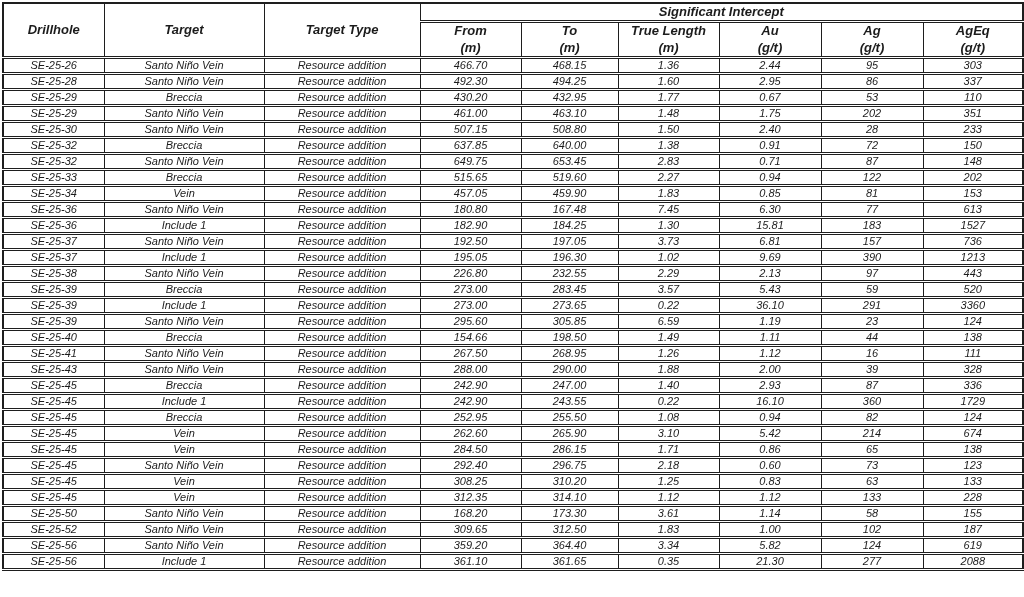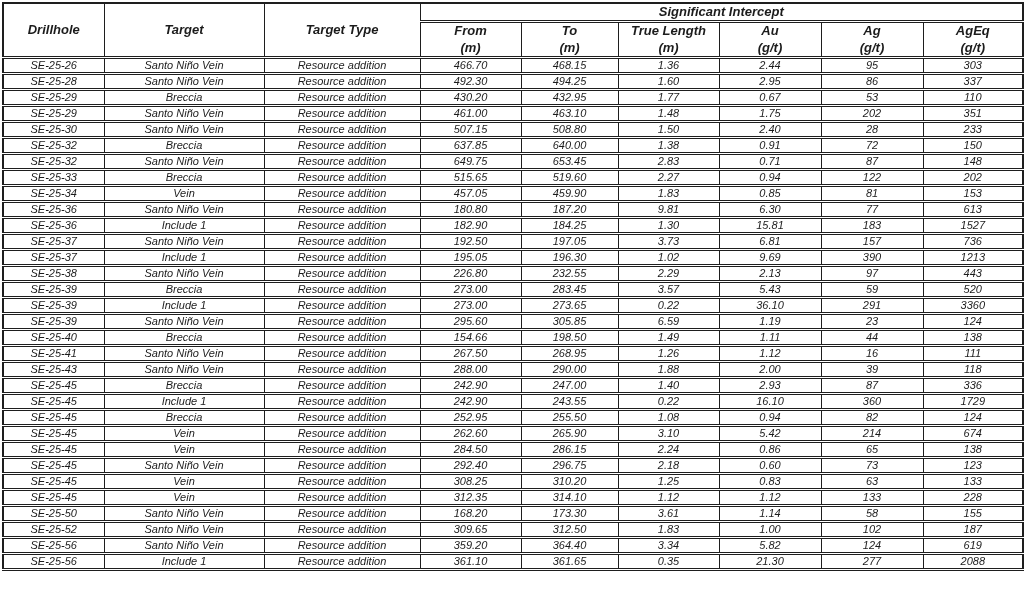--- a/index.html
+++ b/index.html
@@ -197,22 +197,22 @@
           <td>1.83</td>
           <td>0.85</td>
           <td>81</td>
           <td>153</td>
         </tr>
         <tr>
           <td>SE-25-36</td>
           <td>Santo Niño Vein</td>
           <td>Resource addition</td>
           <td>180.80</td>
-          <td>187.20</td>
-          <td>9.81</td>
+          <td>167.48</td>
+          <td>7.45</td>
           <td>6.30</td>
           <td>77</td>
           <td>613</td>
         </tr>
         <tr>
           <td>SE-25-36</td>
           <td>Include 1</td>
           <td>Resource addition</td>
           <td>182.90</td>
           <td>184.25</td>
@@ -311,21 +311,21 @@
         </tr>
         <tr>
           <td>SE-25-43</td>
           <td>Santo Niño Vein</td>
           <td>Resource addition</td>
           <td>288.00</td>
           <td>290.00</td>
           <td>1.88</td>
           <td>2.00</td>
           <td>39</td>
-          <td>118</td>
+          <td>328</td>
         </tr>
         <tr>
           <td>SE-25-45</td>
           <td>Breccia</td>
           <td>Resource addition</td>
           <td>242.90</td>
           <td>247.00</td>
           <td>1.40</td>
           <td>2.93</td>
           <td>87</td>
@@ -363,21 +363,21 @@
           <td>5.42</td>
           <td>214</td>
           <td>674</td>
         </tr>
         <tr>
           <td>SE-25-45</td>
           <td>Vein</td>
           <td>Resource addition</td>
           <td>284.50</td>
           <td>286.15</td>
-          <td>2.24</td>
+          <td>1.71</td>
           <td>0.86</td>
           <td>65</td>
           <td>138</td>
         </tr>
         <tr>
           <td>SE-25-45</td>
           <td>Santo Niño Vein</td>
           <td>Resource addition</td>
           <td>292.40</td>
           <td>296.75</td>

